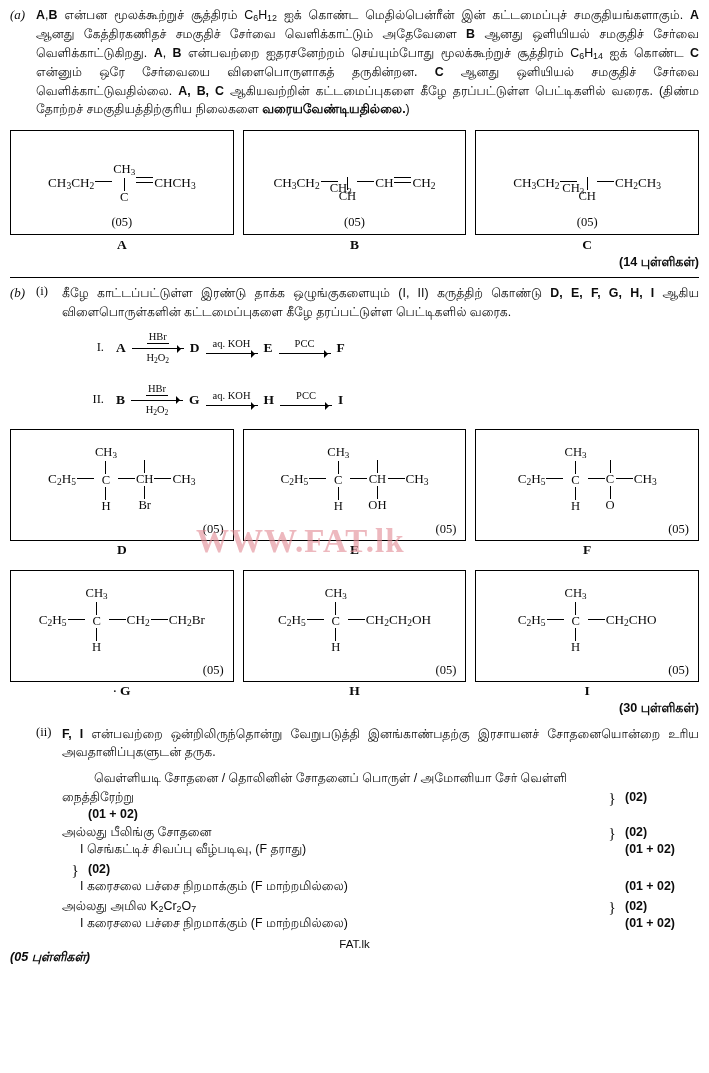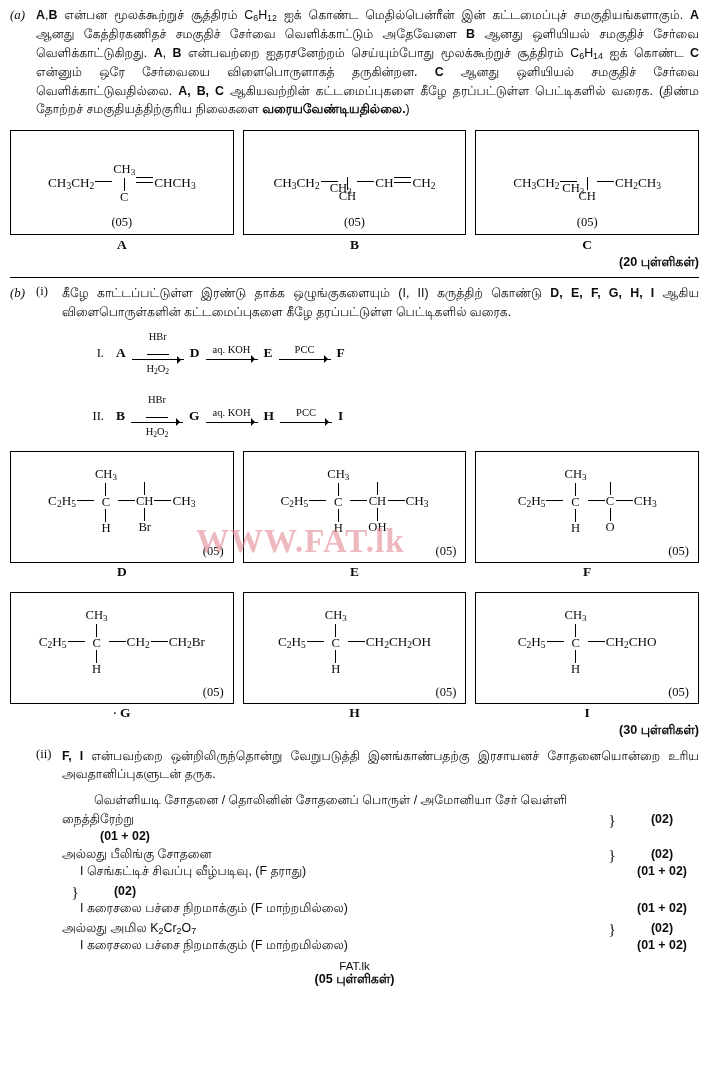--- a/index.html
+++ b/index.html
@@ -52,47 +52,47 @@
   .scheme { margin-top: 10px; }
   .scheme-row { display:flex; align-items:center; font-size: 13px; margin: 6px 0 0 0; }
   .rnum { width: 36px; flex:0 0 36px; text-align:right; padding-right: 12px; font-size: 12.6px; }
   .sp-letter { font-weight: bold; font-size: 13.5px; }
   .arrowbox { display:inline-flex; flex-direction: column; align-items:center; margin: 0 6px; }
   .arrowbox .above { font-size: 10.5px; line-height: 1.05; }
   .arrowbox .below { font-size: 10.5px; line-height: 1.05; }
   .arrowline { position: relative; width: 52px; height: 8px; }
   .arrowline::before { content:""; position:absolute; top: 4px; left:0; width: 100%; border-top: 1.2px solid #000; }
   .arrowline::after { content:""; position:absolute; top: 0.5px; right:-1px; border: 4px solid transparent; border-left-color: #000; }
-  .arrowbox.sep .above { border-bottom: 1.1px solid #000; padding: 0 2px 12px 2px; }
+  .arrowbox.sep .above { border-bottom: 1.1px solid #000; padding: 0 2px 1px 2px; }
 
   
   .grid3 { display:flex; gap: 9px; margin-top: 12px; }
   .gbox { border: 1.6px solid #000; flex: 1 1 0; height: 112px; position: relative; }
   .gbox .mark { position: absolute; bottom: 3px; right: 9px; font-size: 12.5px; }
   .gbox .chemline { height: 100px; }
   .gridlabels { display:flex; gap: 9px; margin-top: 1px; }
   .gridlabels > div { flex:1 1 0; text-align:center; font-weight:bold; font-size: 13.5px; }
 
   
   .ans { margin-top: 10px; font-family:"Liberation Sans",sans-serif; font-size: 12.4px; }
   .ans-line { display:flex; align-items:flex-start; }
   .ans-text { flex: 1 1 auto; }
   .ans-brace { width: 26px; flex:0 0 26px; text-align:center; font-size: 15px; font-family:"Liberation Serif",serif; }
-  .ans-mark { width: 74px; flex: 0 0 74px; text-align:center; font-weight:bold; font-size: 12.4px; }
+  .ans-mark { width: 74px; flex: 0 0 74px; text-align:left; font-weight:bold; font-size: 12.4px; }
   .indent1 { padding-left: 18px; }
   .brace-pair { position: relative; }
 
   
   .watermark {
     position: absolute; left: 196px; top: 523px;
     font-family: Liberation Serif, serif; font-weight: bold; font-size: 33px;
     color: rgba(226,140,150,0.62); letter-spacing: 1px; pointer-events: none; z-index: 5;
   }
   .footer { text-align:center; font-family:"Liberation Sans",sans-serif; font-size: 11.5px; margin-top: 6px; }
-  .footer-marks { text-align:center; font-weight:bold; font-size:12.6px; font-family:"Liberation Sans",sans-serif; }
+  .footer-marks { text-align:left; font-weight:bold; font-size:12.6px; font-family:"Liberation Sans",sans-serif;font-style:italic; }
   .small-dot { font-size: 11px; }
 </style>
 </head>
 <body>
 
 <div class="page">
 
   <div class="watermark">WWW.FAT.lk</div>
 
   <div class="part-row">
@@ -132,21 +132,21 @@
       <div class="mark">(05)</div>
     </div>
   </div>
 
   <div class="boxlabels">
     <div>A</div>
     <div>B</div>
     <div>C</div>
   </div>
 
-  <div class="marks-right">(20 புள்ளிகள்)</div>
+  <div class="marks-right">(14 புள்ளிகள்)</div>
 
   <hr style="border:none;border-top:1px solid #000;margin:6px 0 6px 0;">
 
   <div class="part-row">
     <div class="part-label">(b)</div>
     <div class="part-body">
       <div style="display:flex;">
         <div style="width:26px;flex:0 0 26px;font-size:12.6px;">(i)</div>
         <div class="tam" style="flex:1 1 auto;">
           கீழே காட்டப்பட்டுள்ள இரண்டு தாக்க ஒழுங்குகளையும் (I, II) கருத்திற் கொண்டு <span class="bold">D, E, F, G, H, I</span> ஆகிய விளைபொருள்களின் கட்டமைப்புகளை கீழே தரப்பட்டுள்ள பெட்டிகளில் வரைக.

